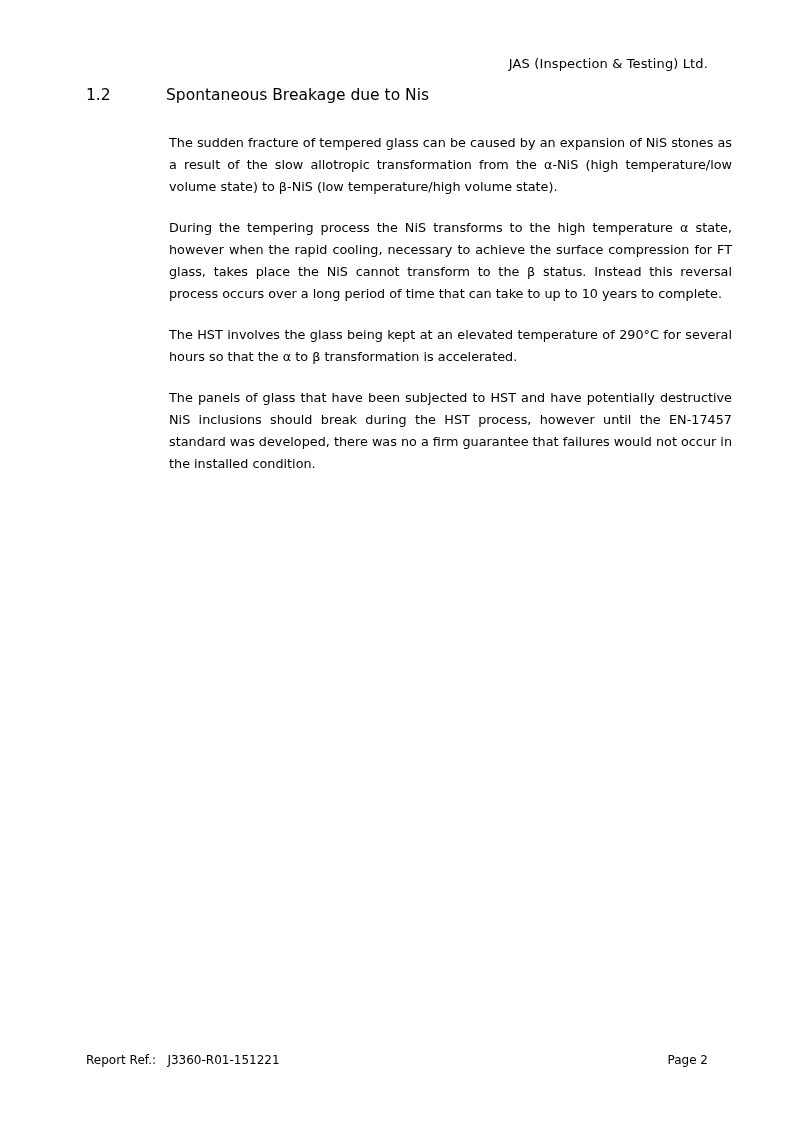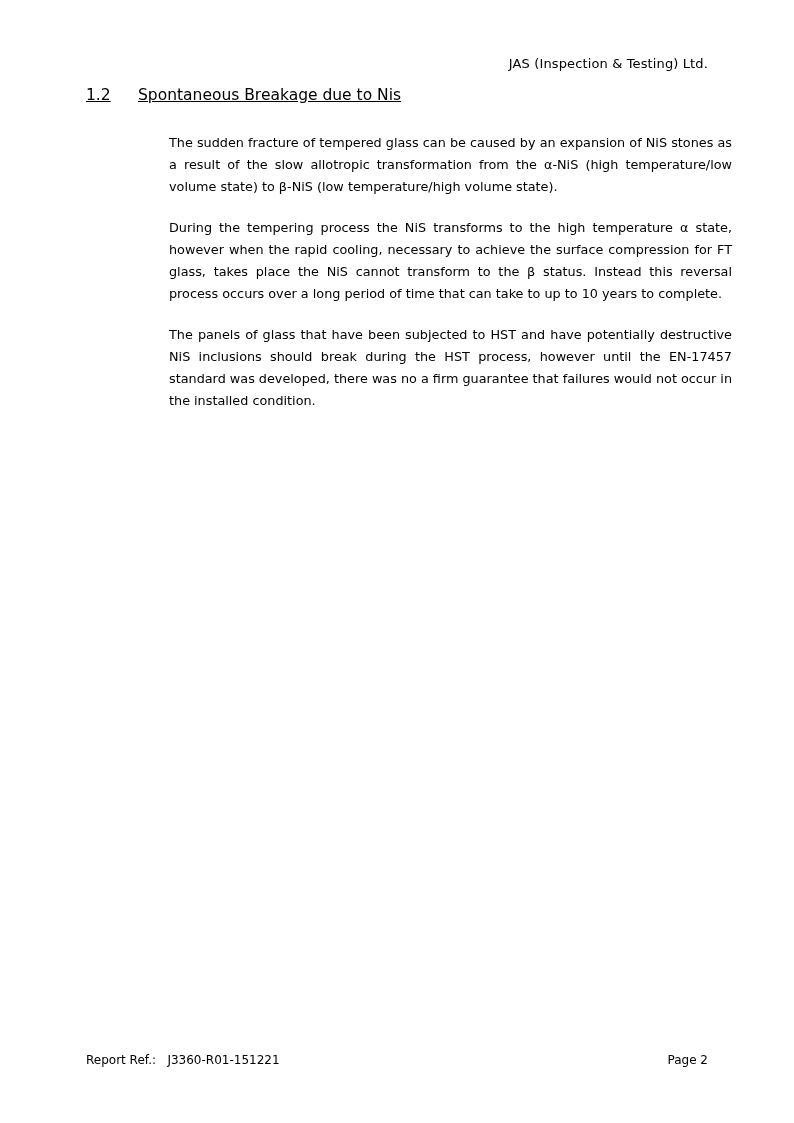--- a/index.html
+++ b/index.html
@@ -37,28 +37,28 @@
 
   
   .section-heading {
     position: absolute;
     top: 86px;
     left: 86px;
     right: 86px;
     display: flex;
     align-items: baseline;
     font-size: 15.5px;
-    text-decoration: underline;
   }
   .section-heading .sec-num {
     width: 52px;
     flex: 0 0 52px;
   }
   .section-heading .sec-title {
     flex: 1 1 auto;
+    margin-left: 28px;
   }
 
   
   .body-block {
     position: absolute;
     top: 132px;
     left: 137px;
     width: 563px;
     margin-left: 32px;
   }
@@ -103,20 +103,21 @@
   </div>
 
   <div class="section-heading">
     <span class="sec-num">1.2</span>
     <span class="sec-title">Spontaneous Breakage due to Nis</span>
   </div>
 
   <div class="body-block">
     <p class="para">The sudden fracture of tempered glass can be caused by an expansion of NiS stones as a result of the slow allotropic transformation from the α-NiS (high temperature/low volume state) to β-NiS (low temperature/high volume state).</p>
     <p class="para">During the tempering process the NiS transforms to the high temperature α state, however when the rapid cooling, necessary to achieve the surface compression for FT glass, takes place the NiS cannot transform to the β status.  Instead this reversal process occurs over a long period of time that can take to up to 10 years to complete.</p>
+    <p class="para">The HST involves the glass being kept at an elevated temperature of 290°C for several hours so that the α to β transformation is accelerated.</p>
     <p class="para">The panels of glass that have been subjected to HST and have potentially destructive NiS inclusions should break during the HST process, however until the EN-17457 standard was developed, there was no a firm guarantee that failures would not occur in the installed condition.</p>
   </div>
 
   <div class="doc-footer">
     <span class="ref-label">Report Ref.:   J3360-R01-151221</span>
     <span class="page-num">Page 2</span>
   </div>
 
 </div>
 

